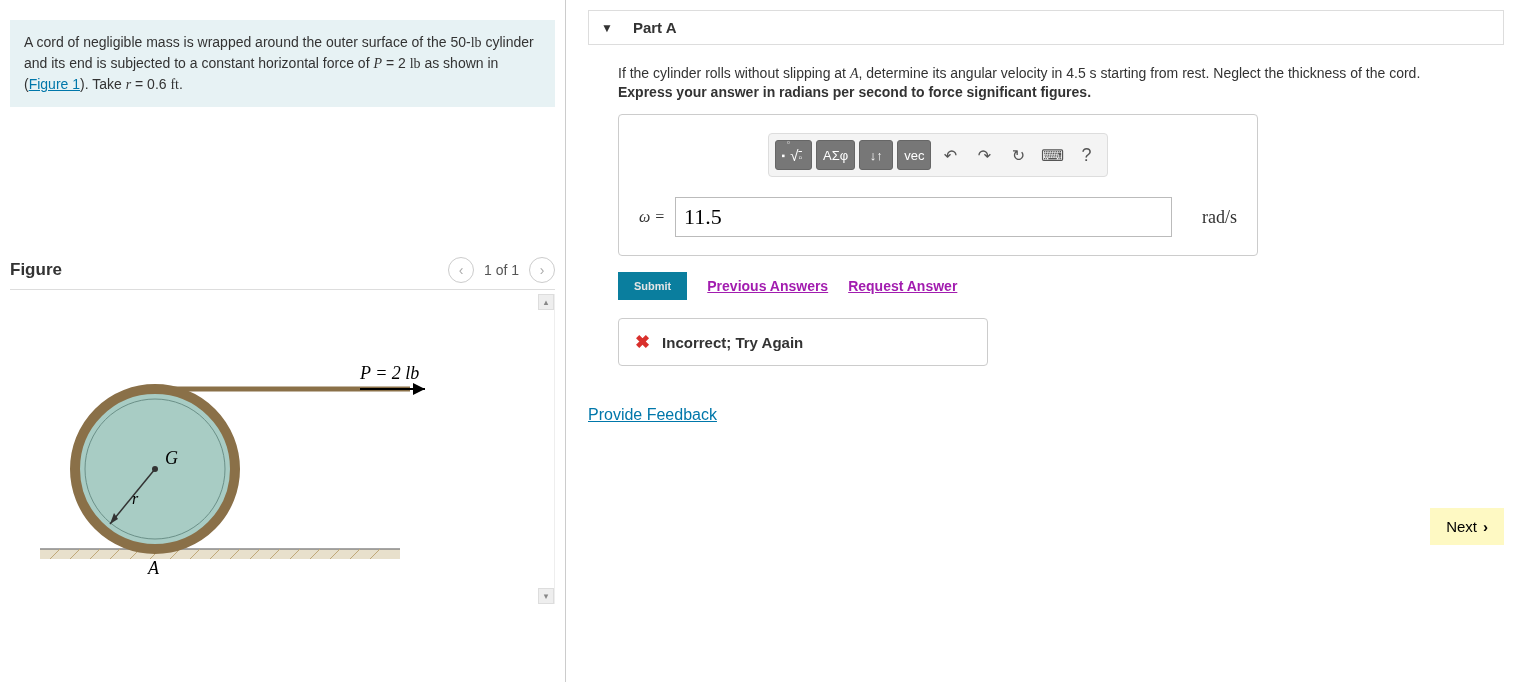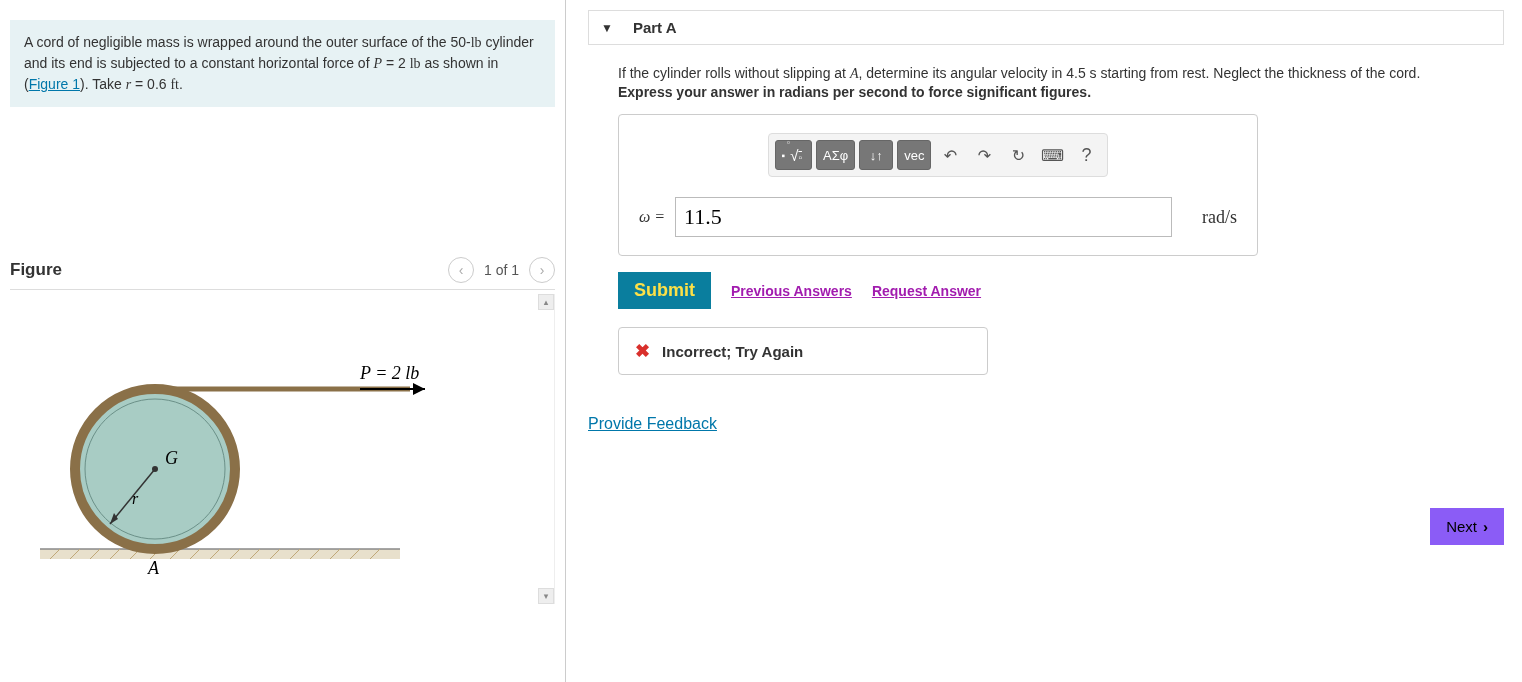--- a/index.html
+++ b/index.html
@@ -115,36 +115,36 @@
     flex:1; height:40px;
     border:1px solid #bbb;
     font-family:'Times New Roman', serif;
     font-size:22px;
     padding:2px 8px;
     outline:none;
   }
   .unit { font-family:'Times New Roman', serif; font-size:18px; margin-left:20px; }
   .submit-row { display:flex; align-items:center; gap:20px; margin-bottom:18px; }
   .submit-btn {
-    background:#0a7e9e; color:#fde047; border:none;
-    padding:8px 16px; font-weight:bold; font-size:18px;
+    background:#0a7e9e; color:#e5e5e5; border:none;
+    padding:8px 16px; font-weight:bold; font-size:11px;
     cursor:pointer;
   }
   .link { color:#a21caf; font-weight:bold; text-decoration:underline; cursor:pointer; font-size:14px;}
   .feedback-box {
     border:1px solid #ccc; border-radius:4px;
     padding:12px 16px; display:flex; align-items:center; gap:12px;
     width:370px; margin-bottom:40px;
   }
   .x-icon { color:#d9302c; font-weight:bold; font-size:18px; }
   .fb-text { font-weight:bold; font-size:15px;}
   .provide-fb { color:#0077aa; text-decoration:underline; font-size:16px; cursor:pointer;margin-top:7px; }
   .next-btn {
     position:absolute; right:18px; top:508px;
-    background:#8b5cf6; border:none; padding:10px 16px;
+    background:#fef9c3; border:none; padding:10px 16px;
     font-size:15px; display:flex; align-items:center; gap:6px;
     cursor:pointer;
   }
   .serif { font-family:'Times New Roman', serif; }
 </style>
 </head>
 <body>
 
 <div class="left-panel">
   <div class="problem-text">

